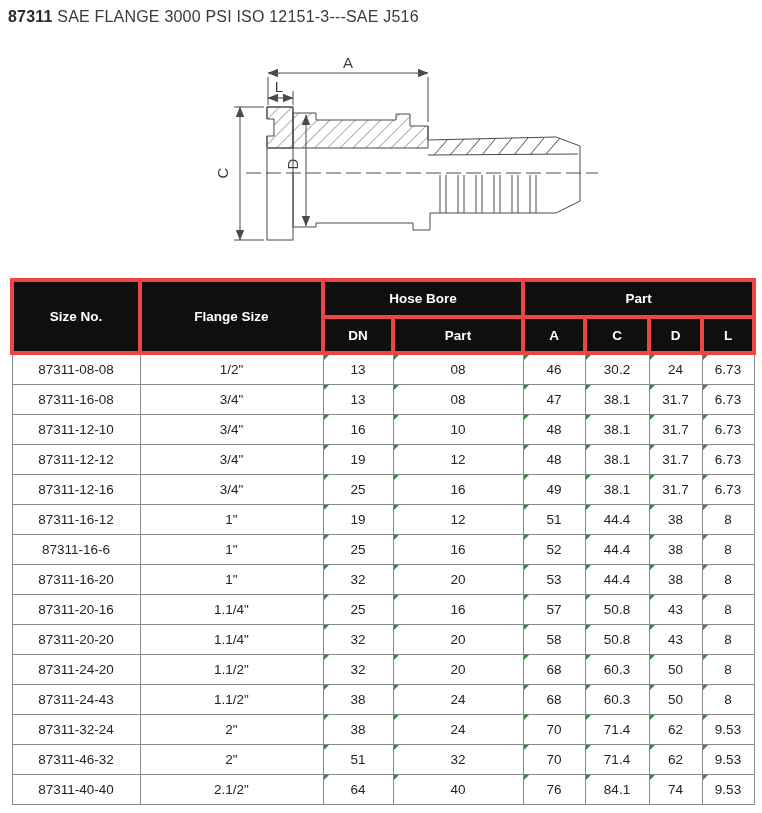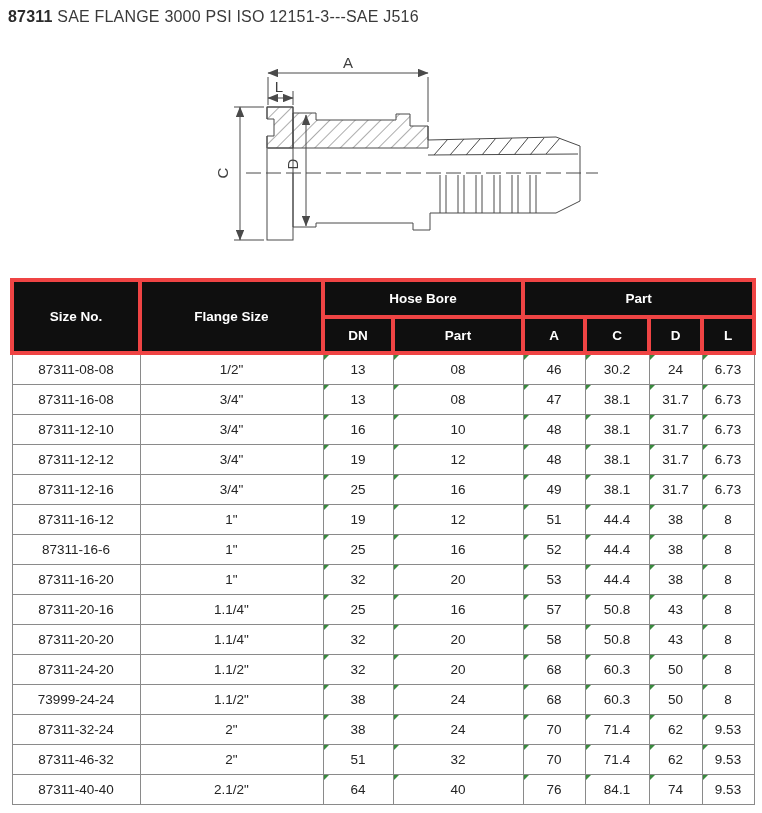--- a/index.html
+++ b/index.html
@@ -249,21 +249,21 @@
           <td>87311-24-20</td>
           <td>1.1/2"</td>
           <td>32<i class="err-tri"></i></td>
           <td>20<i class="err-tri"></i></td>
           <td>68<i class="err-tri"></i></td>
           <td>60.3<i class="err-tri"></i></td>
           <td>50<i class="err-tri"></i></td>
           <td>8<i class="err-tri"></i></td>
         </tr>
         <tr>
-          <td>73999-24-24</td>
+          <td>87311-24-43</td>
           <td>1.1/2"</td>
           <td>38<i class="err-tri"></i></td>
           <td>24<i class="err-tri"></i></td>
           <td>68<i class="err-tri"></i></td>
           <td>60.3<i class="err-tri"></i></td>
           <td>50<i class="err-tri"></i></td>
           <td>8<i class="err-tri"></i></td>
         </tr>
         <tr>
           <td>87311-32-24</td>

